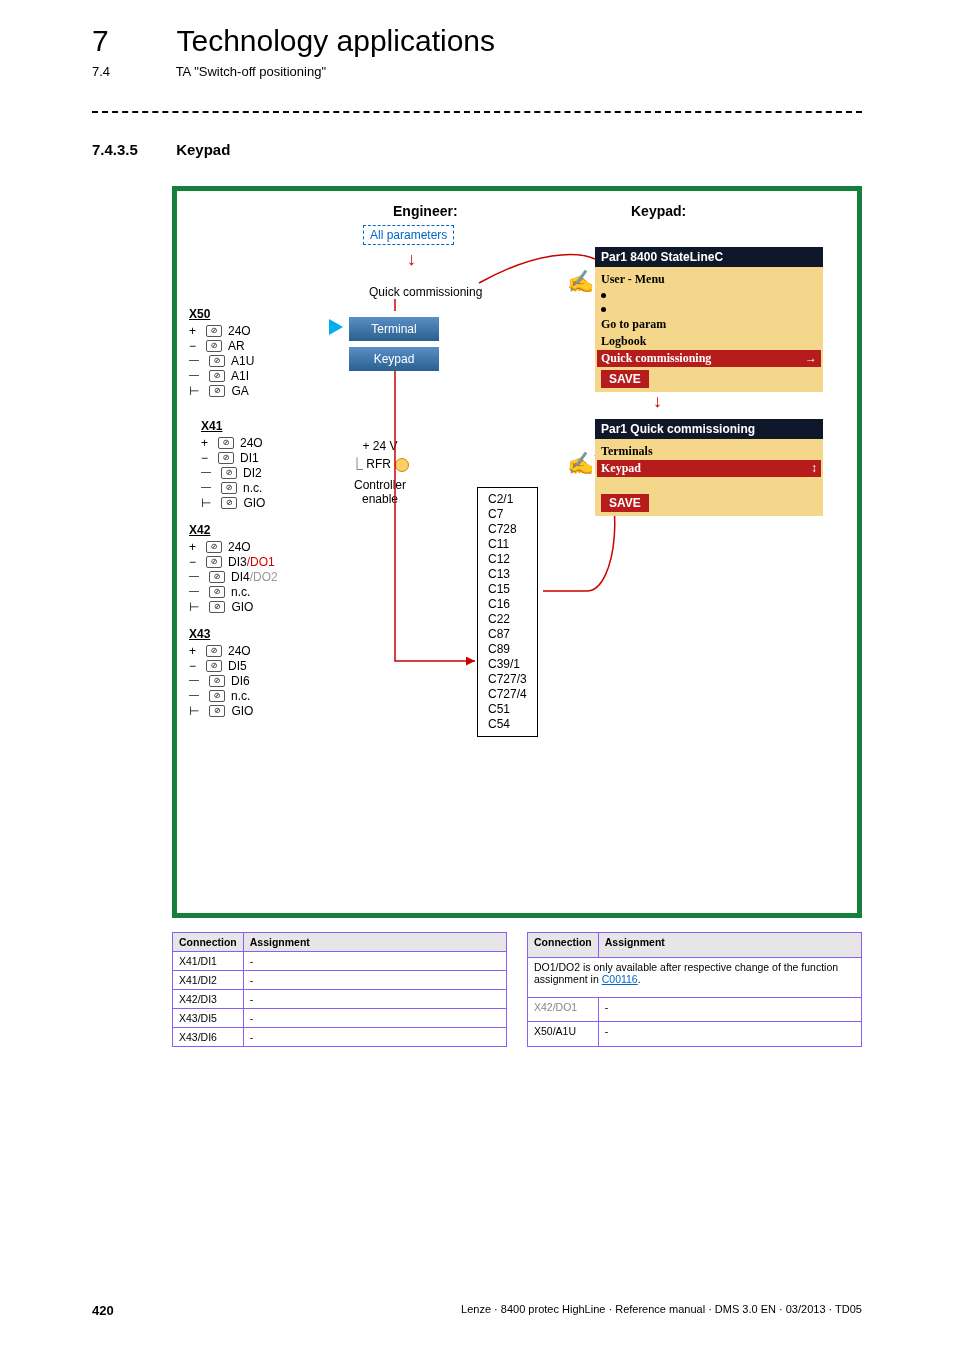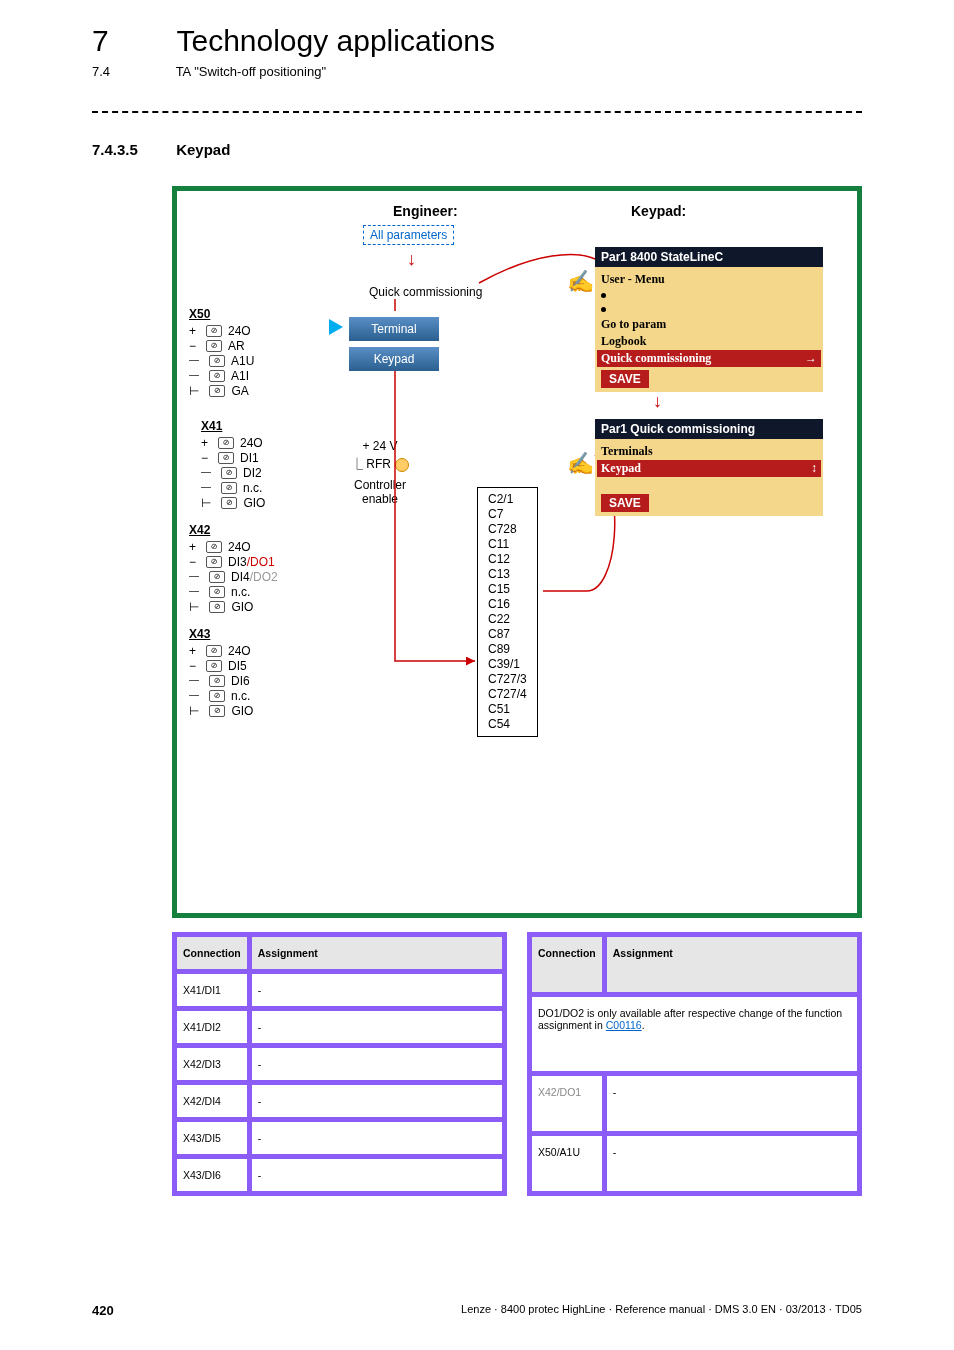--- a/index.html
+++ b/index.html
@@ -139,22 +139,22 @@
   }
 
   .tables {
     margin: 14px 92px 0 172px;
     display: flex;
     gap: 20px;
     font-size: 10.5px;
   }
   .tbl { border-collapse: collapse; }
   .tbl th, .tbl td {
-    border: 5px solid #8b5cf6;
-    padding: 10px 6px;
+    border: 1px solid #8b5cf6;
+    padding: 3px 6px;
     text-align: left;
     vertical-align: top;
   }
   .tbl th { background: #e6e6e6; font-weight: bold; }
   .tbl1 { flex: 1; }
   .tbl2 { flex: 1; }
   .tbl .w1 { width: 68px; }
   .tbl .dim { color: #888; }
   .link { color: #0066cc; text-decoration: underline; }
 
@@ -394,24 +394,20 @@
         </tr>
     <tr>
           <td>X41/DI2</td>
           <td>-</td>
         </tr>
     <tr>
           <td>X42/DI3</td>
           <td>-</td>
         </tr>
     <tr>
-          <td>X42/DI4</td>
-          <td>-</td>
-        </tr>
-    <tr>
           <td>X43/DI5</td>
           <td>-</td>
         </tr>
     <tr>
           <td>X43/DI6</td>
           <td>-</td>
         </tr>
   </tbody>
     </table>
 

